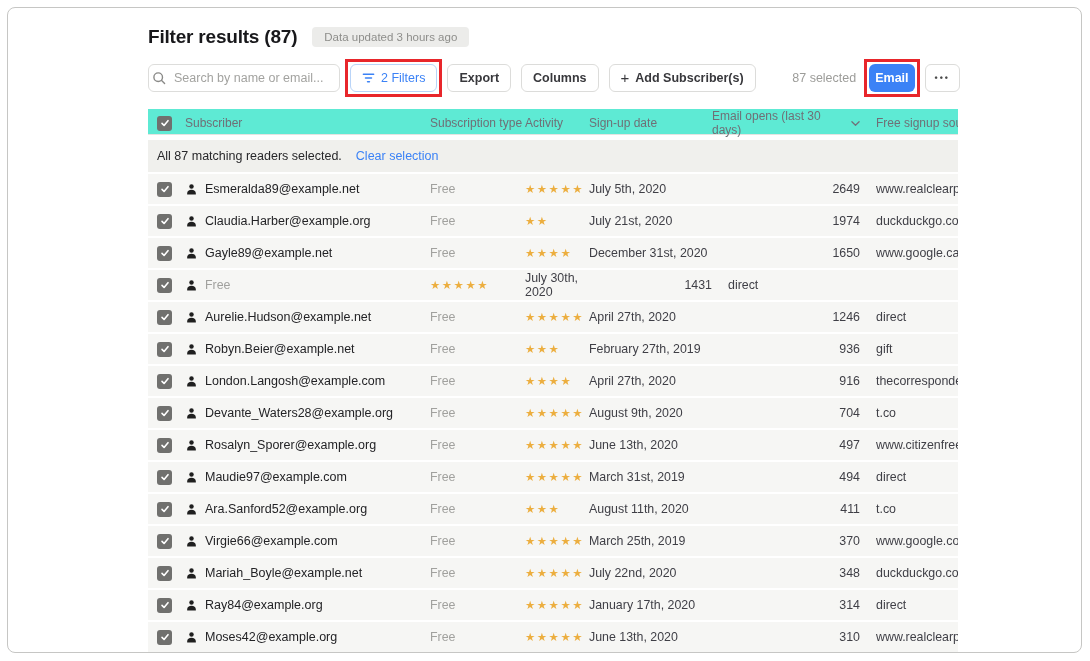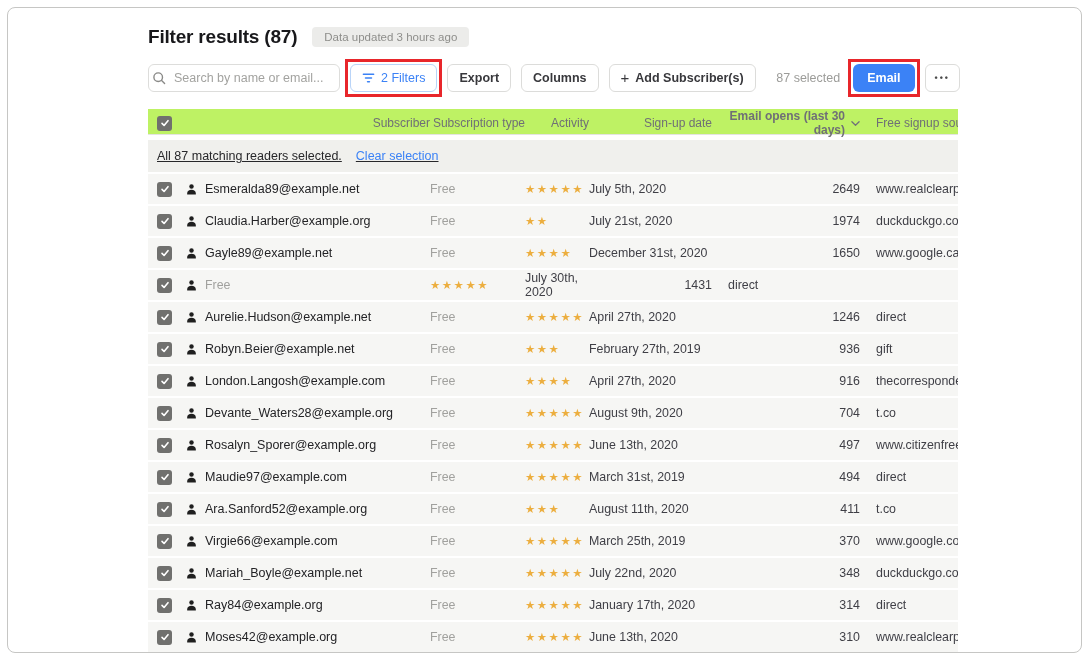--- a/index.html
+++ b/index.html
@@ -36,39 +36,39 @@
     display: inline-flex; align-items: center; gap: 6px; white-space: nowrap;
     font-family: "Liberation Sans", sans-serif; cursor: pointer;
   }
   .btn-filters { color: #3b82f6; border-color: #b9d4f8; font-weight: 500; }
   .plus-glyph { font-size: 15px; font-weight: 400; line-height: 1; margin-top: -1px; }
   .annotated { position: relative; display: inline-flex; }
   .red-frame { position: absolute; inset: -5px; border: 3px solid #e8262b; pointer-events: none; z-index: 5; }
   .toolbar-spacer { flex: 1; }
   .selected-count { color: #9c9c99; font-size: 12.5px; margin-right: 3px; }
   .btn-email {
-    height: 28px; padding: 0 14px; border: none; border-radius: 6px; background: #3b82f6;
+    height: 28px; padding: 0 6px; border: none; border-radius: 6px; background: #3b82f6;
     color: #fff; font-size: 12.5px; font-weight: 600; font-family: "Liberation Sans", sans-serif; cursor: pointer;
   }
   .btn-more { padding: 0 9px; font-size: 9px; letter-spacing: 2px; color: #4a4a4a; font-weight: 700; }
 
   
   .table { margin-top: 16px; width: 810px; font-size: 12.4px; }
   .grid-cols {
     display: grid;
     grid-template-columns: 28px 20px 225px 95px 64px 123px 148px minmax(0,1fr);
     align-items: center; padding-left: 9px;
   }
-  .thead { height: 26px; border-bottom: 1px solid #e4e4e1; color: #6f6f76; font-size: 12px; background: #bef264; text-align: right; }
+  .thead { height: 26px; border-bottom: 1px solid #e4e4e1; color: #6f6f76; font-size: 12px; background: #5eead4; }
   .th-subscriber { grid-column: 2 / 4; }
-  .th-opens { display: flex; align-items: center; justify-content: flex-end; gap: 6px; font-weight: bold; }
+  .th-opens { display: flex; align-items: center; justify-content: flex-end; gap: 6px; }
   .th-source { padding-left: 16px; overflow: hidden; white-space: nowrap; }
   .banner {
     margin-top: 5px; height: 32px; background: #f0f0ed; display: flex; align-items: center;
-    padding-left: 9px; color: #27272a; font-size: 12.5px; text-decoration: underline;
+    padding-left: 9px; color: #27272a; font-size: 12.5px;
   }
   .banner a { color: #3b82f6; margin-left: 14px; text-decoration: none; cursor: pointer; }
   .row { height: 30px; margin-top: 2px; background: #f6f6f4; cursor: pointer; }
   .checkbox {
     width: 15px; height: 15px; background: #70706e; border-radius: 3px;
     display: flex; align-items: center; justify-content: center; cursor: pointer;
   }
   .person-icon { display: flex; align-items: center; }
   .cell-email { color: #232326; font-weight: 500; font-size: 12.5px; overflow: hidden; white-space: nowrap; }
   .cell-type { color: #a1a19e; }

